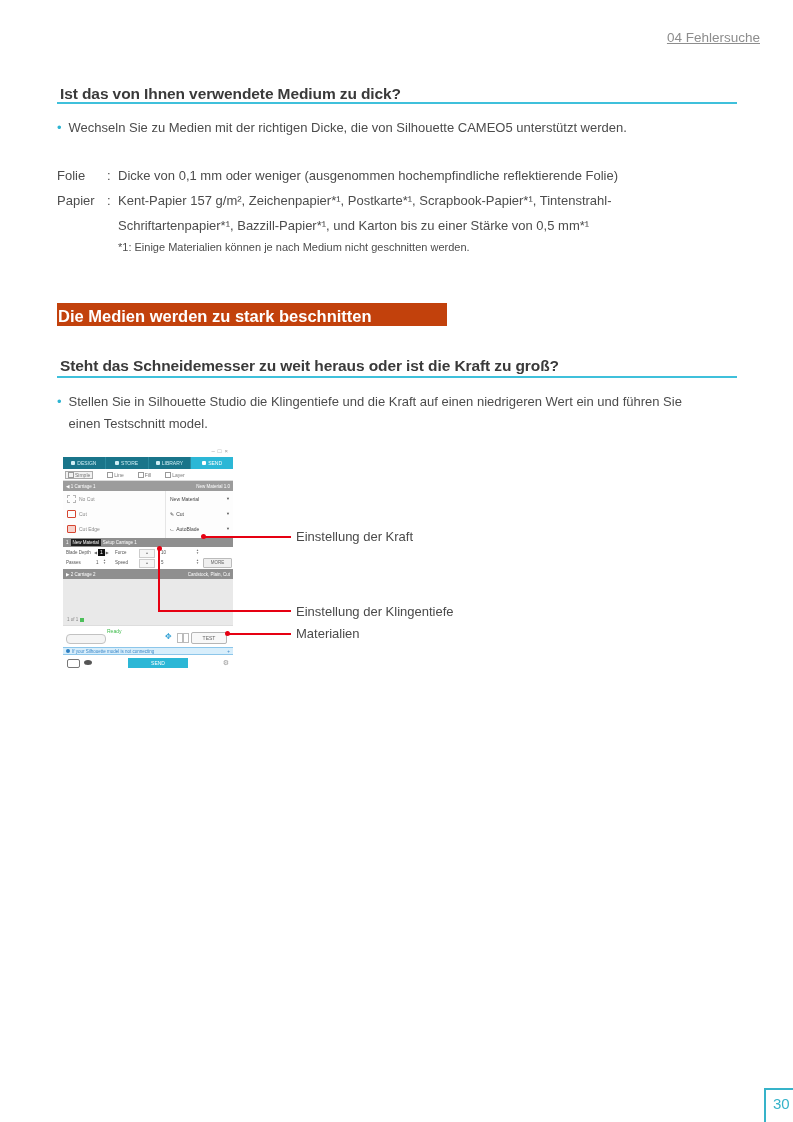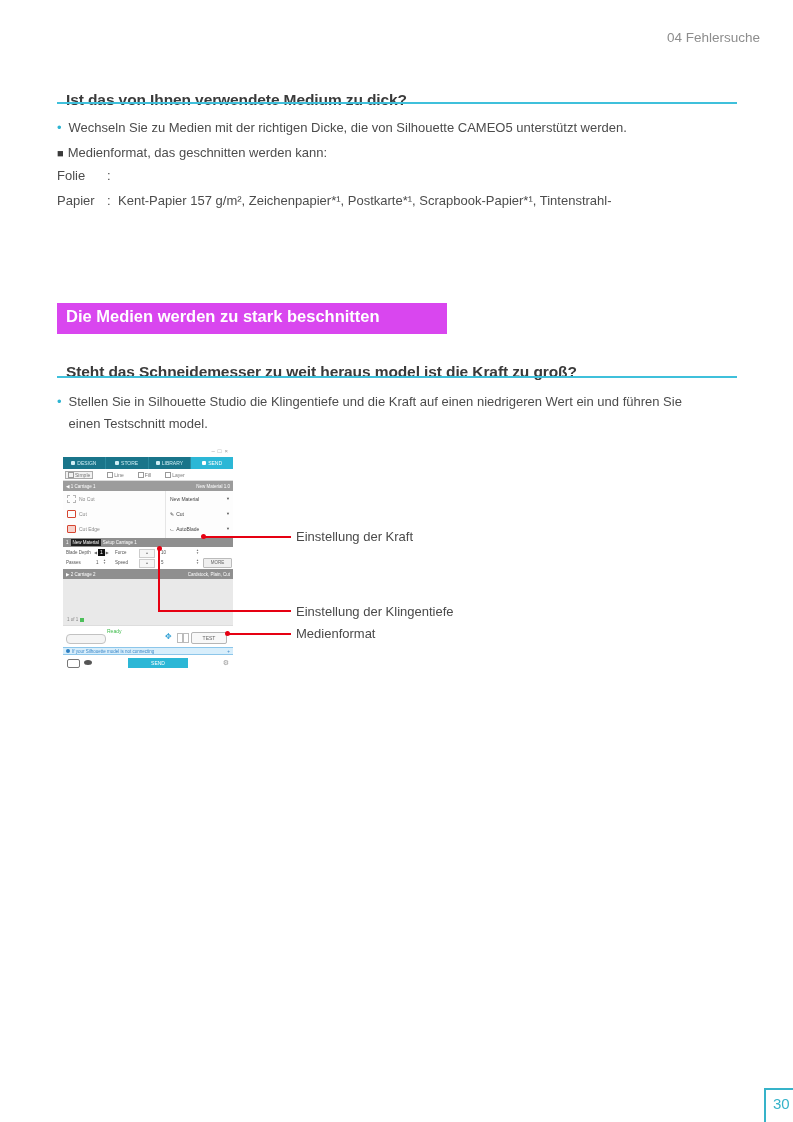--- a/index.html
+++ b/index.html
@@ -2,36 +2,36 @@
 <html><head>
 <meta charset="utf-8">
 <style>
   html,body{margin:0;padding:0;}
   body{
     width:793px;height:1122px;position:relative;background:#ffffff;
     font-family:"Liberation Sans","DejaVu Sans",sans-serif;overflow:hidden;
   }
   .abs{position:absolute;}
   
-  .running-header{top:30px;right:33px;font-size:13.5px;color:#8d8d8d;}
-  
-  .qhead{margin:9px;font-size:15.5px;font-weight:bold;color:#3a3a3a;letter-spacing:-0.1px;left:57px;}
+  .running-header{top:30px;right:33px;font-size:13.5px;color:#8d8d8d;text-decoration:underline;}
+  
+  .qhead{margin:3px;font-size:15.5px;font-weight:bold;color:#3a3a3a;letter-spacing:-0.1px;left:57px;}
   .rule{left:57px;width:680px;height:2px;background:#3fc0db;}
   
   .btext{font-size:13px;color:#4c4c4c;}
   .bullet-row{left:57px;display:flex;gap:7px;}
   .tbullet{color:#2db4d2;font-size:13px;line-height:15px;}
   .sq{color:#3a3a3a;font-size:11px;margin-right:4px;}
   .def-label{left:57px;}
   .def-colon{left:107px;}
   .def-text{left:118px;white-space:nowrap;}
   .footnote{left:118px;font-size:11px;color:#4c4c4c;}
   
-  .banner{left:57px;top:303px;width:390px;height:31px;background:#d946ef;color:#ffffff;
-    font-size:16.5px;font-weight:bold;line-height:27px;padding-left:9px;box-sizing:border-box;}
+  .banner{left:57px;top:303px;width:390px;height:23px;background:#c2410c;color:#ffffff;
+    font-size:16.5px;font-weight:bold;line-height:27px;padding-left:1px;box-sizing:border-box;}
   
   .shot{left:63px;top:448px;width:170px;height:215px;background:#ffffff;}
   .shot .abs{position:absolute;}
   .winctl{top:0;right:2px;font-size:6px;color:#999;letter-spacing:3px;}
   .navbar{top:9px;left:0;width:170px;height:12px;background:#19758a;display:flex;}
   .navtab{flex:1;display:flex;align-items:center;justify-content:center;gap:2px;
     color:#cfeef5;font-size:5px;border-right:1px solid #2b8a9e;box-sizing:border-box;}
   .navtab.active{background:#2cb7d6;color:#fff;border-right:none;}
   .ticon{width:4px;height:4px;background:#cfeef5;display:inline-block;border-radius:1px;}
   .navtab.active .ticon{background:#fff;}
@@ -101,33 +101,33 @@
   <div class="abs running-header">04 Fehlersuche</div>
 
   <h1 class="abs qhead" style="top:82px;">Ist das von Ihnen verwendete Medium zu dick?</h1>
   <div class="abs rule" style="top:102px;"></div>
 
   <div class="abs bullet-row btext" style="top:120px;">
     <span class="tbullet">•</span>
     <span>Wechseln Sie zu Medien mit der richtigen Dicke, die von Silhouette CAMEO5 unterstützt werden.</span>
   </div>
 
-  <div class="abs btext" style="left:57px;top:145px;">
-    <span class="sq">■</span><span>Medienformat, das geschnitten werden kann:</span>
-  </div>
 
   <div class="abs btext def-label" style="top:168px;text-align:center;">Folie</div>
   <div class="abs btext def-colon" style="top:168px;">:</div>
+  <div class="abs btext def-text" style="top:168px;">Dicke von 0,1 mm oder weniger (ausgenommen hochempfindliche reflektierende Folie)</div>
 
   <div class="abs btext def-label" style="top:193px;">Papier</div>
   <div class="abs btext def-colon" style="top:193px;">:</div>
   <div class="abs btext def-text" style="top:193px;">Kent-Papier 157 g/m², Zeichenpapier*¹, Postkarte*¹, Scrapbook-Papier*¹, Tintenstrahl-</div>
+  <div class="abs btext def-text" style="top:218px;">Schriftartenpapier*¹, Bazzill-Papier*¹, und Karton bis zu einer Stärke von 0,5 mm*¹</div>
+  <div class="abs footnote" style="top:241px;">*1: Einige Materialien können je nach Medium nicht geschnitten werden.</div>
 
   <div class="abs banner">Die Medien werden zu stark beschnitten</div>
-  <h1 class="abs qhead" style="top:354px;">Steht das Schneidemesser zu weit heraus model ist die Kraft zu groß?</h1>
+  <h1 class="abs qhead" style="top:354px;">Steht das Schneidemesser zu weit heraus oder ist die Kraft zu groß?</h1>
   <div class="abs rule" style="top:376px;"></div>
 
   <div class="abs bullet-row btext" style="top:394px;">
     <span class="tbullet">•</span>
     <span>
       <span style="display:block;text-align:right;">Stellen Sie in Silhouette Studio die Klingentiefe und die Kraft auf einen niedrigeren Wert ein und führen Sie</span>
       <span style="display:block;margin-top:7px;">einen Testschnitt model.</span>
     </span>
   </div>
 
@@ -290,19 +290,19 @@
   <div class="abs aline" style="left:205px;top:535.5px;width:86px;height:2px;"></div>
   <div class="abs alabel" style="left:296px;top:529px;">Einstellung der Kraft</div>
 
   <div class="abs adot" style="left:157px;top:546px;"></div>
   <div class="abs aline" style="left:158px;top:549px;width:2px;height:63px;"></div>
   <div class="abs aline" style="left:158px;top:610px;width:133px;height:2px;"></div>
   <div class="abs alabel" style="left:296px;top:604px;">Einstellung der Klingentiefe</div>
 
   <div class="abs adot" style="left:225px;top:631px;"></div>
   <div class="abs aline" style="left:229px;top:632.5px;width:62px;height:2px;"></div>
-  <div class="abs alabel" style="left:296px;top:626px;">Medienformat</div>
+  <div class="abs alabel" style="left:296px;top:626px;">Materialien</div>
 
   <div class="abs pagebox">
     <span class="pagenum">30</span>
   </div>
 
 </div>
 
 </body></html>

